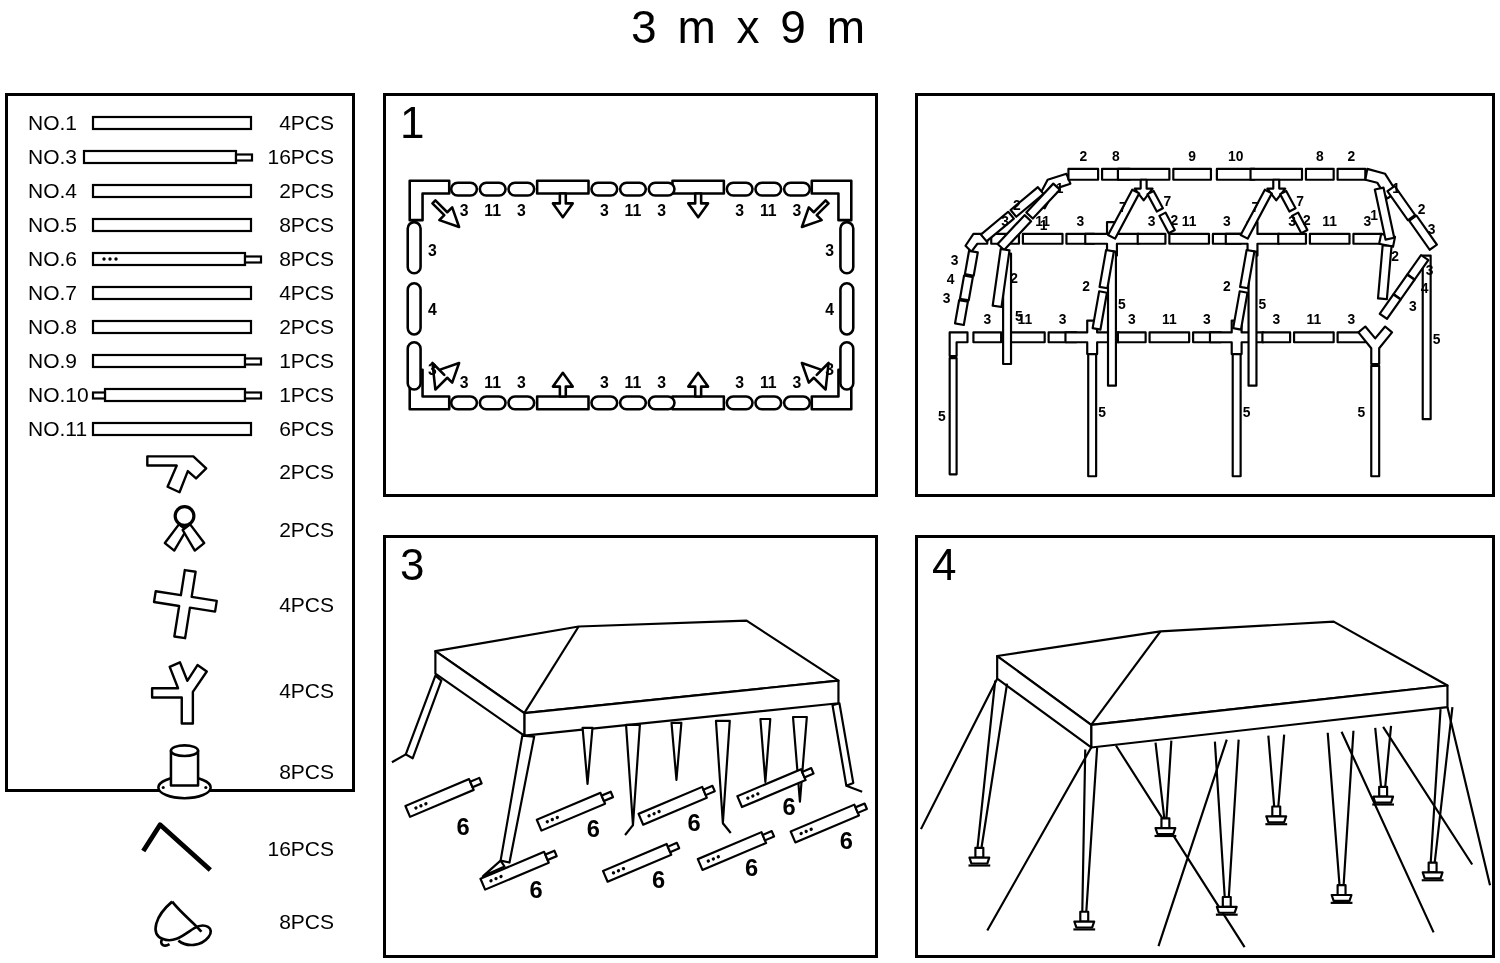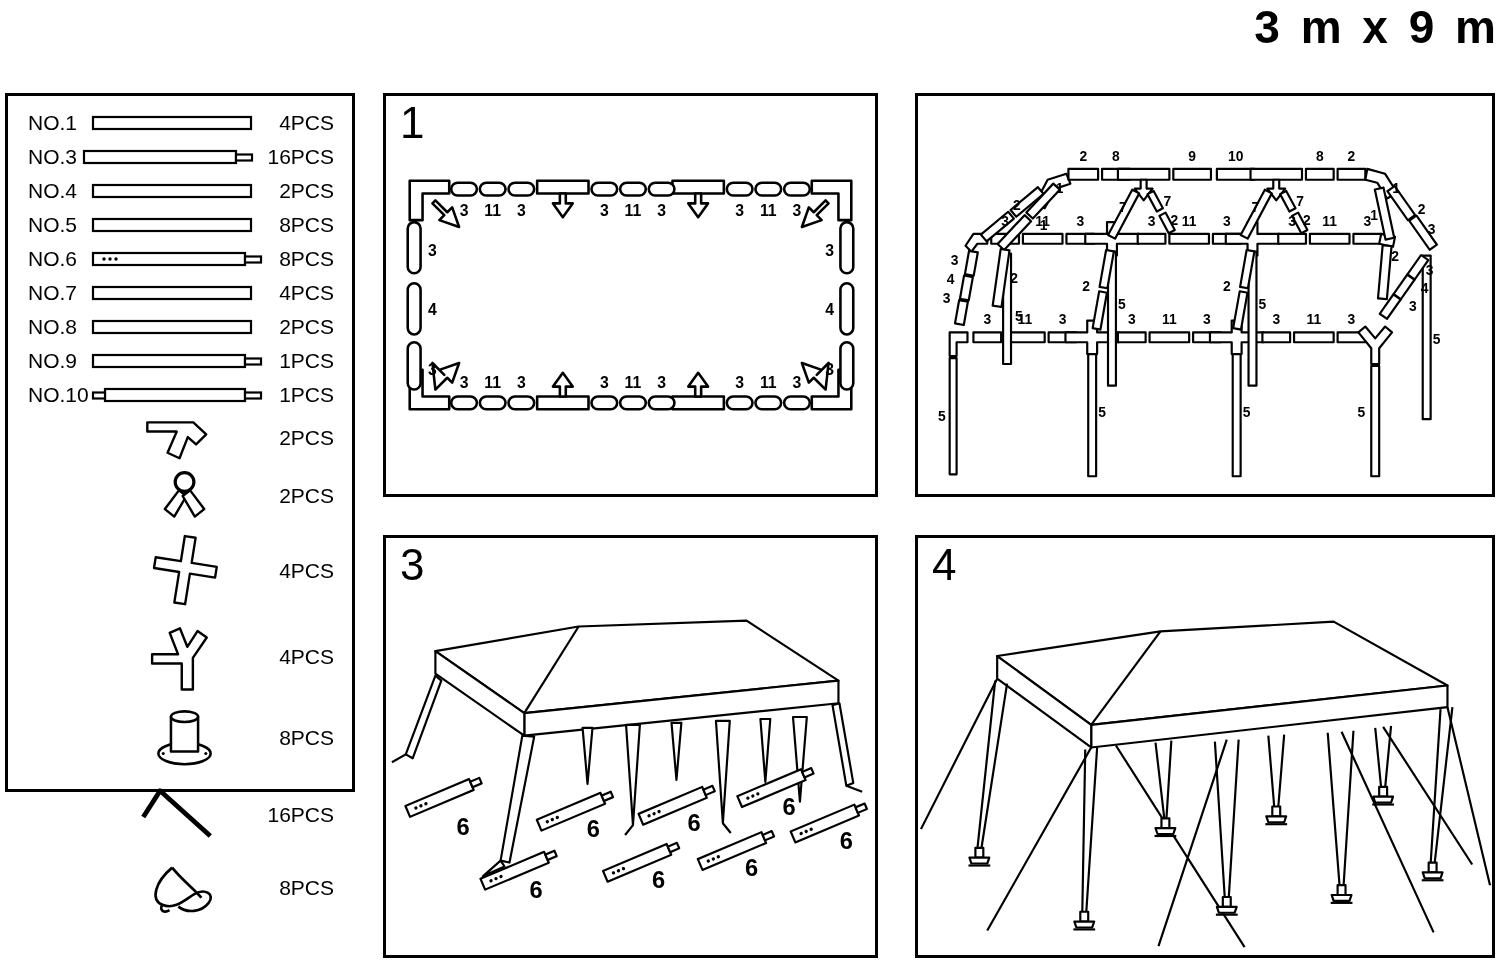--- a/index.html
+++ b/index.html
@@ -1,18 +1,18 @@
 <!DOCTYPE html>
 <html><head>
 <meta charset="utf-8">
 <style>
   html,body{margin:0;padding:0;background:#fff}
   body{width:1500px;height:963px;position:relative;font-family:"Liberation Sans",sans-serif;color:#000}
   #canvas{position:absolute;inset:0;background:#fff}
-  .title{position:absolute;top:0;left:0;width:100%;text-align:right;font-size:46px;letter-spacing:4px;font-weight:700}
+  .title{position:absolute;top:0;left:0;width:100%;text-align:center;font-size:46px;letter-spacing:4px;font-weight:400}
   .panel{position:absolute;border:3px solid #000;background:#fff;box-sizing:border-box}
   #parts-panel{left:5px;top:93px;width:350px;height:699px;padding:10px 18px 6px 20px;display:flex;flex-direction:column}
   #p1{left:383px;top:93px;width:495px;height:404px}
   #p2{left:915px;top:93px;width:580px;height:404px}
   #p3{left:383px;top:535px;width:495px;height:423px}
   #p4{left:915px;top:535px;width:580px;height:423px}
   .step-num{position:absolute;top:2px;left:14px;font-size:44px}
   svg.step{position:absolute;left:0;top:0;width:100%;height:100%}
   .prow{display:flex;align-items:center;height:34px}
   .irow{display:flex;align-items:center}
@@ -122,20 +122,29 @@
         <div class="prow">
           <span class="pno">NO.10</span>
           <span class="pbarcol">
             <svg class="barsvg" viewBox="0 0 185 18" width="185" height="18">
               <rect x="14" y="3" width="140" height="12"></rect>
               <rect x="2" y="6.5" width="12" height="6"></rect>
               <rect x="154" y="6.5" width="16" height="6"></rect>
             </svg>
           </span>
           <span class="pqty">1PCS</span>
+        </div>
+        <div class="prow">
+          <span class="pno">NO.11</span>
+          <span class="pbarcol">
+            <svg class="barsvg" viewBox="0 0 185 18" width="185" height="18">
+              <rect x="2" y="3" width="158" height="12"></rect>
+            </svg>
+          </span>
+          <span class="pqty">6PCS</span>
         </div>
       </div>
     <div id="icon-rows">
         <div class="irow" style="height: 52px;">
           <span class="pno"></span>
           <span class="icol">
             <svg class="icon" viewBox="0 0 95 50" width="95" height="46">
               <path d="M6,8 L56,8 L70,21 L59,32 L50,24 L41,47 L28,41 L38,18 L6,18 Z"></path>
             </svg>
           </span>

